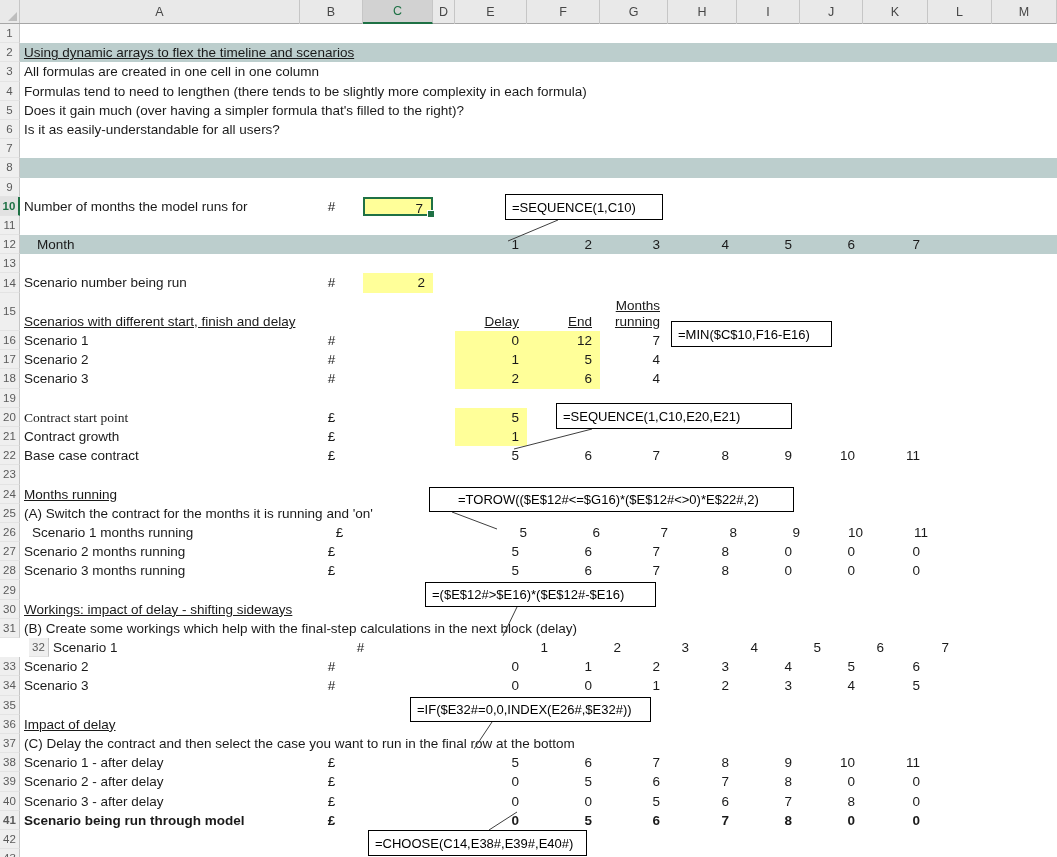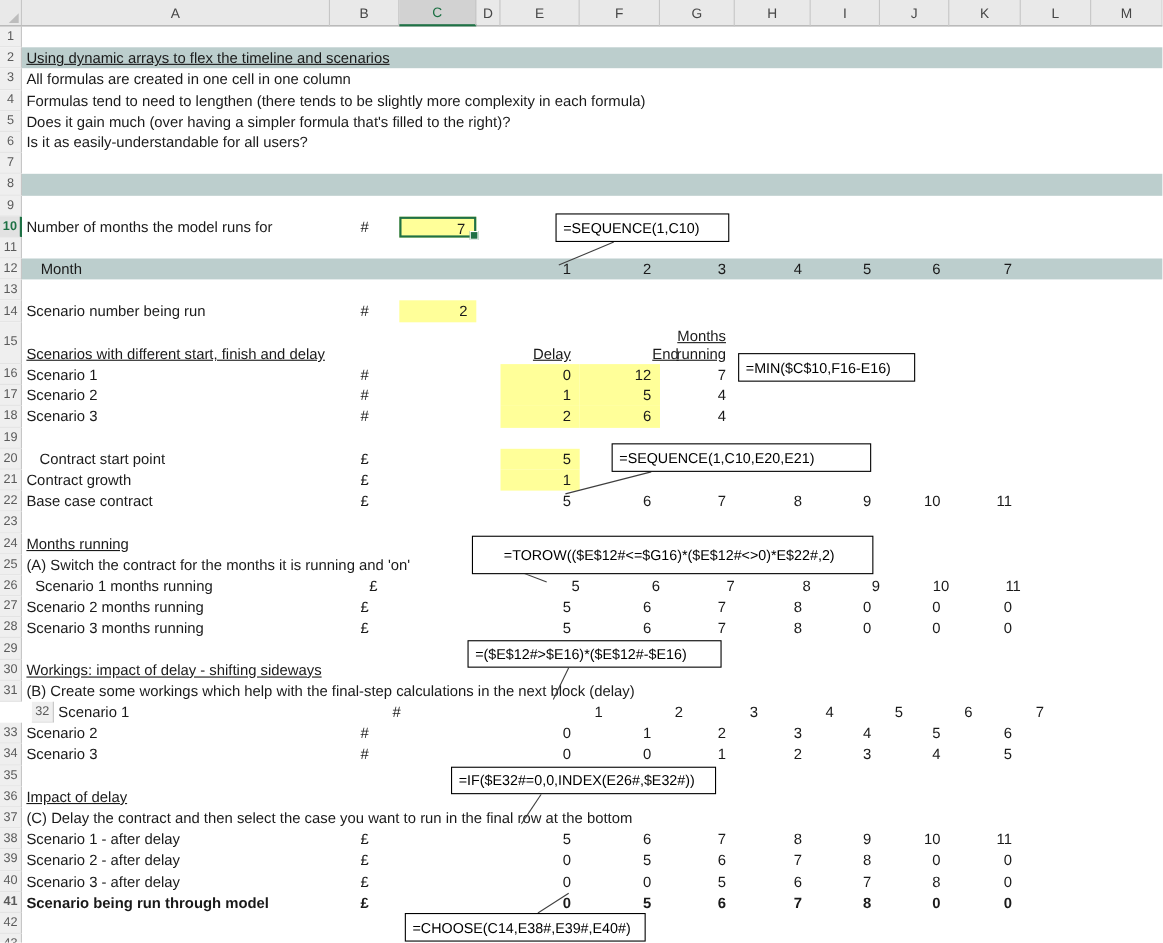--- a/index.html
+++ b/index.html
@@ -141,21 +141,21 @@
           <div class="cell" style="left: 0px; width: 280px;">Scenario number being run</div>
           <div class="cell center" style="left: 280px; width: 63px;">#</div>
           <div class="cell right fill" style="left: 343px; width: 70px;">2</div>
         </div>
       </div>
       <div class="row" style="height: 38.4px;">
         <div class="gutter">15</div>
         <div class="body">
           <div class="cell u bottom" style="left: 0px; width: 280px;">Scenarios with different start, finish and delay</div>
           <div class="cell right u bottom" style="left: 435px; width: 72px;">Delay</div>
-          <div class="cell right u bottom" style="left: 532px; width: 73px;">End</div>
+          <div class="cell right u bottom" style="left: 507px; width: 73px;">End</div>
           <div class="cell right u bottom wrap" style="left: 580px; width: 68px;">Months running</div>
         </div>
       </div>
       <div class="row" style="height: 19.2px;">
         <div class="gutter">16</div>
         <div class="body">
           <div class="cell" style="left: 0px; width: 280px;">Scenario 1</div>
           <div class="cell center" style="left: 280px; width: 63px;">#</div>
           <div class="cell right fill" style="left: 435px; width: 72px;">0</div>
           <div class="cell right fill" style="left: 507px; width: 73px;">12</div>
@@ -182,21 +182,21 @@
           <div class="cell right" style="left: 580px; width: 68px;">4</div>
         </div>
       </div>
       <div class="row" style="height: 19.2px;">
         <div class="gutter">19</div>
         <div class="body"></div>
       </div>
       <div class="row" style="height: 19.2px;">
         <div class="gutter">20</div>
         <div class="body">
-          <div class="cell" style="left: 12px; width: 280px;">Contract start point</div>
+          <div class="cell" style="left: 0px; width: 280px; font-family: Liberation Serif, serif;">Contract start point</div>
           <div class="cell center" style="left: 280px; width: 63px;">£</div>
           <div class="cell right fill" style="left: 435px; width: 72px;">5</div>
         </div>
       </div>
       <div class="row" style="height: 19.2px;">
         <div class="gutter">21</div>
         <div class="body">
           <div class="cell" style="left: 0px; width: 280px;">Contract growth</div>
           <div class="cell center" style="left: 280px; width: 63px;">£</div>
           <div class="cell right fill" style="left: 435px; width: 72px;">1</div>
@@ -418,18 +418,18 @@
       <line x1="592" y1="429" x2="514" y2="449" stroke="#3f3f3f" stroke-width="1"></line>
       <line x1="452" y1="512" x2="497" y2="529" stroke="#3f3f3f" stroke-width="1"></line>
       <line x1="517" y1="607" x2="503" y2="636" stroke="#3f3f3f" stroke-width="1"></line>
       <line x1="492" y1="722" x2="474" y2="749" stroke="#3f3f3f" stroke-width="1"></line>
       <line x1="489" y1="830" x2="517" y2="812" stroke="#3f3f3f" stroke-width="1"></line>
     </svg>
   <div id="callouts">
       <div class="callout" style="left: 505px; top: 194px; width: 158px; height: 26px;">=SEQUENCE(1,C10)</div>
       <div class="callout" style="left: 671px; top: 321px; width: 161px; height: 26px;">=MIN($C$10,F16-E16)</div>
       <div class="callout" style="left: 556px; top: 403px; width: 236px; height: 26px;">=SEQUENCE(1,C10,E20,E21)</div>
-      <div class="callout" style="left: 429px; top: 487px; width: 365px; height: 35px; padding-left: 28px;">=TOROW(($E$12#&lt;=$G16)*($E$12#&lt;&gt;0)*E$22#,2)</div>
+      <div class="callout" style="left: 429px; top: 487px; width: 365px; height: 25px; padding-left: 28px;">=TOROW(($E$12#&lt;=$G16)*($E$12#&lt;&gt;0)*E$22#,2)</div>
       <div class="callout" style="left: 425px; top: 582px; width: 231px; height: 25px; text-align: center;">=($E$12#&gt;$E16)*($E$12#-$E16)</div>
       <div class="callout" style="left: 410px; top: 697px; width: 241px; height: 25px;">=IF($E32#=0,0,INDEX(E26#,$E32#))</div>
       <div class="callout" style="left: 368px; top: 830px; width: 219px; height: 26px;">=CHOOSE(C14,E38#,E39#,E40#)</div>
     </div>
 </div>
 
 </body></html>

